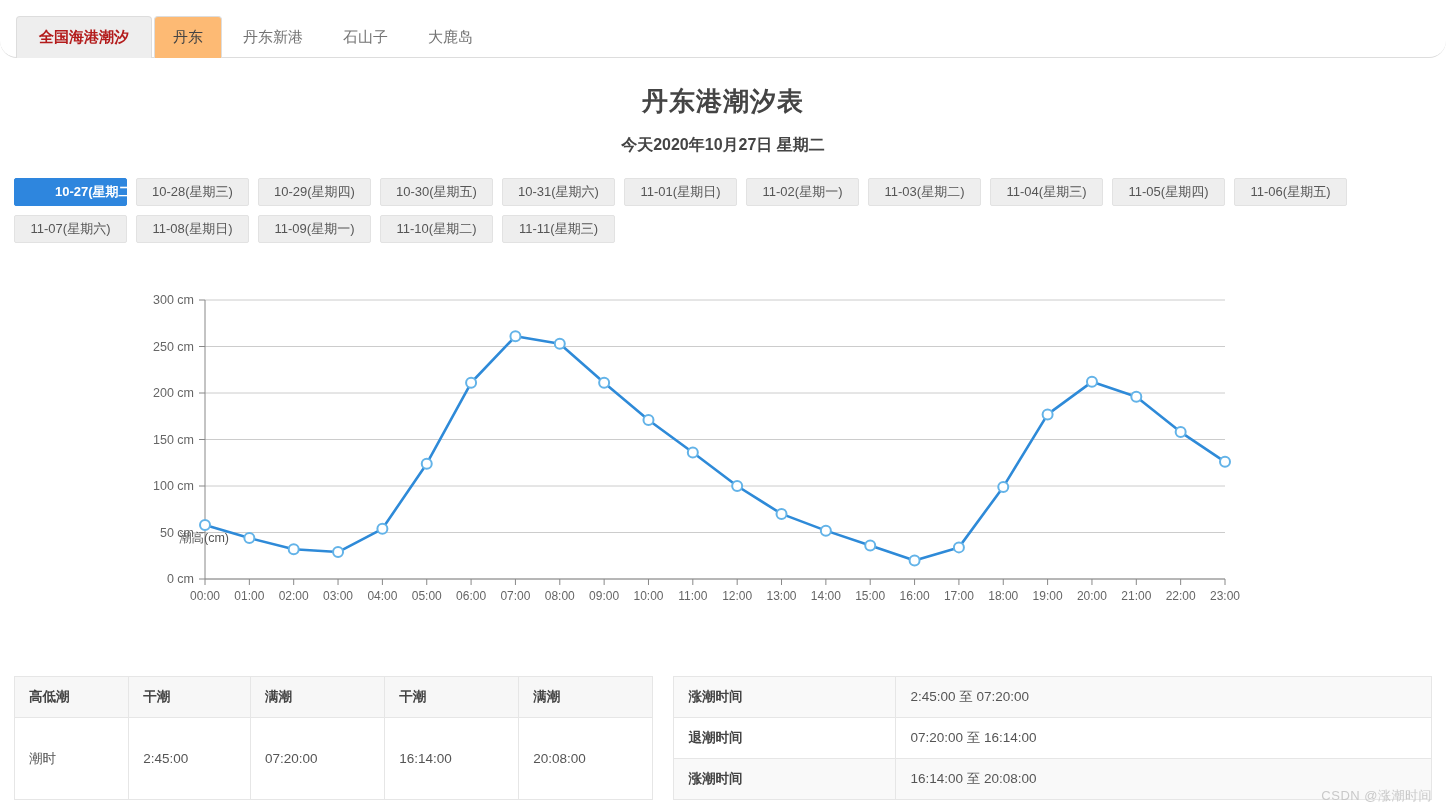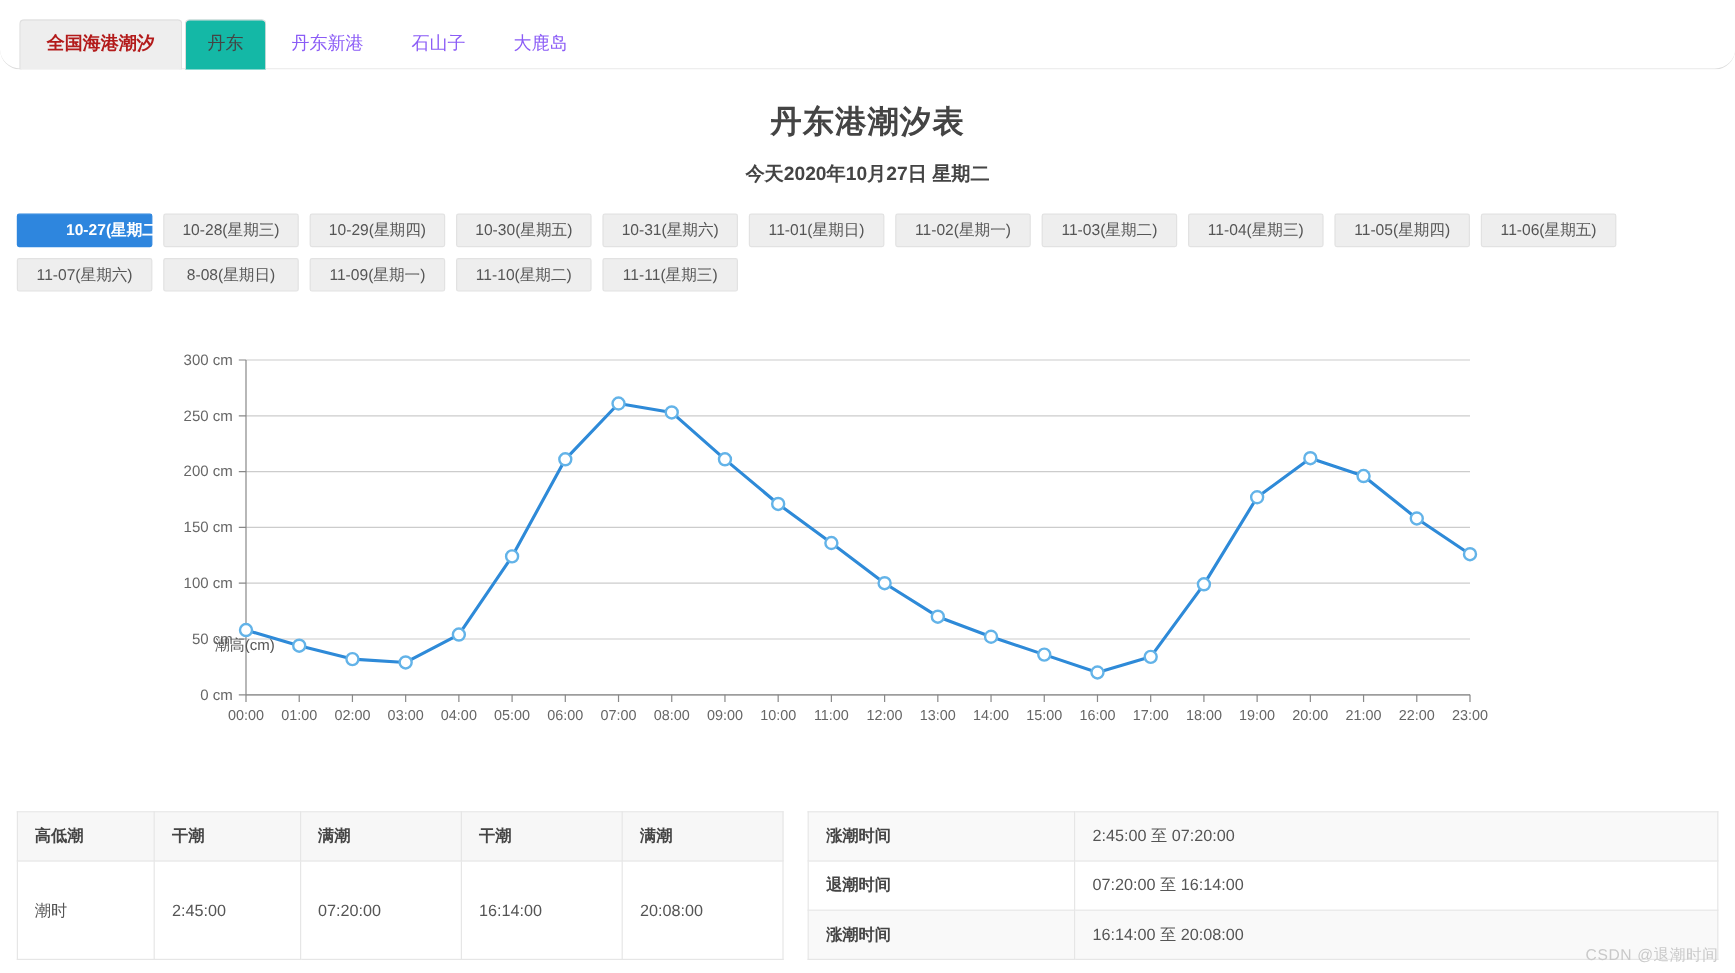--- a/index.html
+++ b/index.html
@@ -39,25 +39,25 @@
     white-space: nowrap;
   }
   .tab.portal {
     background: #eeeeee;
     border-color: #dddddd;
     color: #b31b1b;
     font-weight: bold;
     padding: 0 22px;
   }
   .tab.active {
-    background: #14b8a6;
+    background: #fdba74;
     border-color: #dddddd;
     color: #444;
   }
-  .tab.plain { color: #8b5cf6; background: transparent; }
+  .tab.plain { color: #737373; background: transparent; }
 
   
   .page-title {
     text-align: center;
     font-size: 26px;
     font-weight: bold;
     color: #444;
     margin: 26px 0 12px 0;
     letter-spacing: 1px;
   }
@@ -179,21 +179,21 @@
     <div class="date-btn">10-29(星期四)</div>
     <div class="date-btn">10-30(星期五)</div>
     <div class="date-btn">10-31(星期六)</div>
     <div class="date-btn">11-01(星期日)</div>
     <div class="date-btn">11-02(星期一)</div>
     <div class="date-btn">11-03(星期二)</div>
     <div class="date-btn">11-04(星期三)</div>
     <div class="date-btn">11-05(星期四)</div>
     <div class="date-btn">11-06(星期五)</div>
     <div class="date-btn">11-07(星期六)</div>
-    <div class="date-btn">8-08(星期日)</div>
+    <div class="date-btn">11-08(星期日)</div>
     <div class="date-btn">11-09(星期一)</div>
     <div class="date-btn">11-10(星期二)</div>
     <div class="date-btn">11-11(星期三)</div>
   </div>
 
 <div class="chart-wrap">
   <div class="axis-title" id="yAxisTitle">潮高(cm)</div>
 
   <svg class="chart-svg" id="chartSvg" width="1446" height="360" viewBox="0 0 1446 360">
       <line x1="205" y1="321" x2="1225" y2="321" stroke="#cccccc" stroke-width="1"></line>
@@ -327,13 +327,13 @@
           <td>07:20:00 至 16:14:00</td>
         </tr>
         <tr>
           <td class="label">涨潮时间</td>
           <td>16:14:00 至 20:08:00</td>
         </tr>
       </tbody>
   </table>
 </div>
 
-<div class="watermark">CSDN @退潮时间</div>
+<div class="watermark">CSDN @涨潮时间</div>
 
 </body></html>

